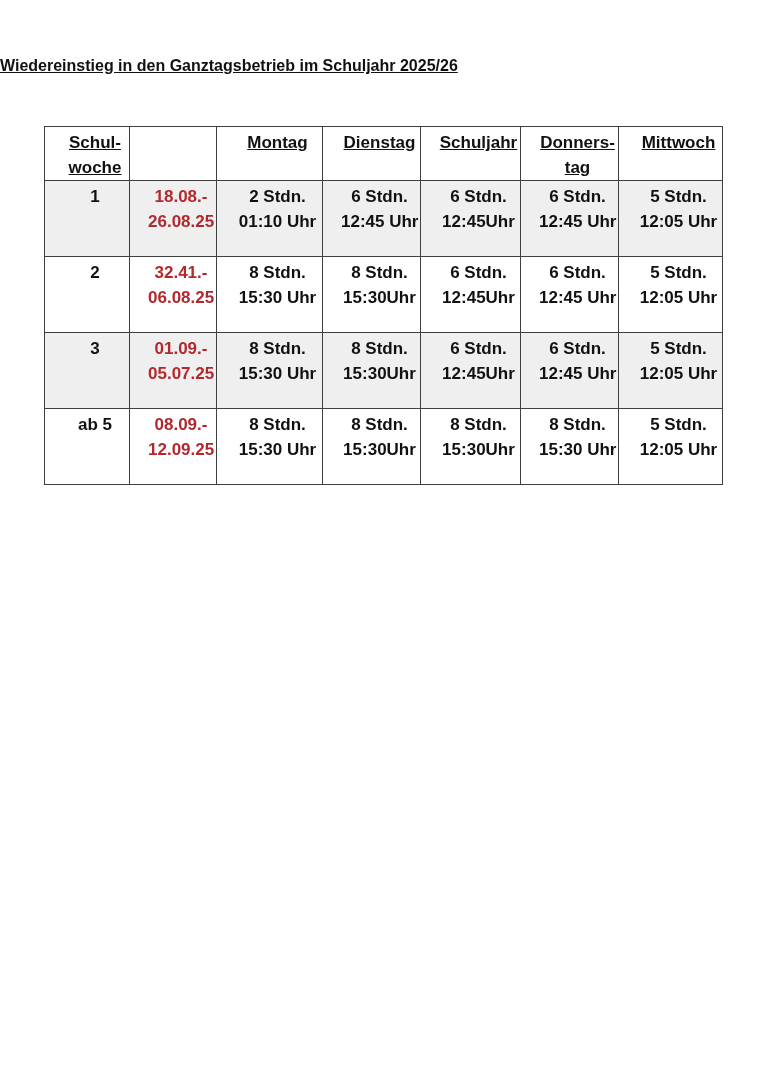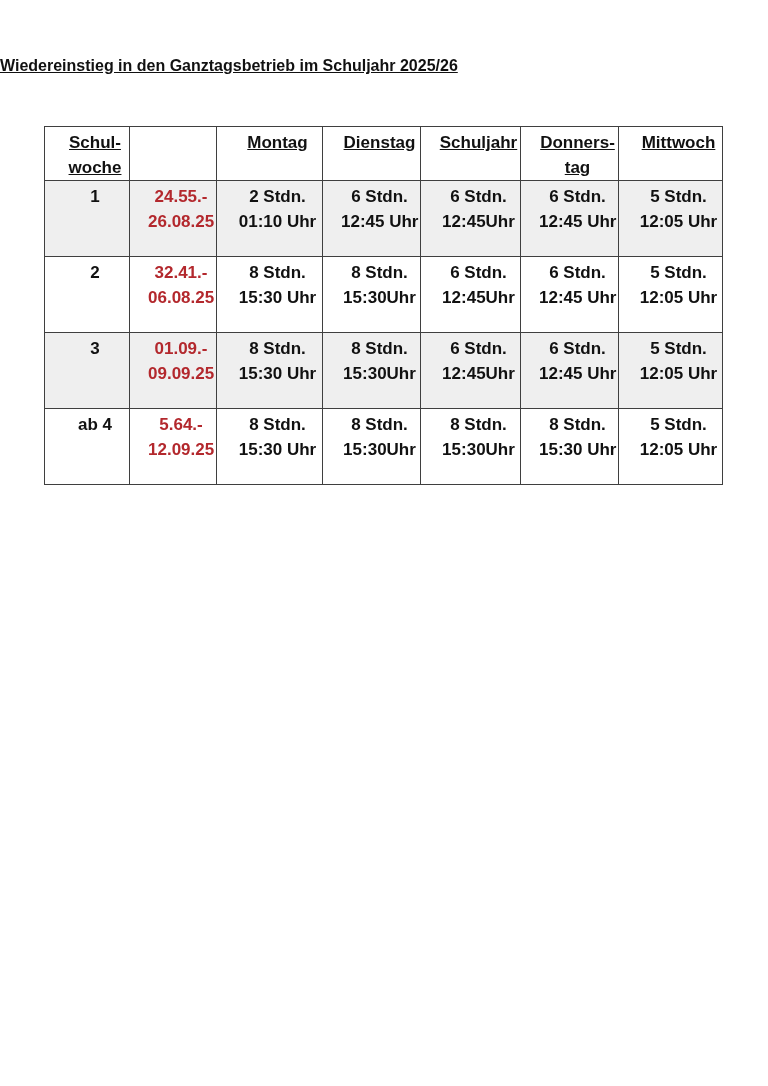--- a/index.html
+++ b/index.html
@@ -105,21 +105,21 @@
         </th>
       </tr>
     </thead>
     <tbody>
 
       <tr>
         <td class="week">
           <div class="line"><span>1</span></div>
         </td>
         <td class="date">
-          <div class="line"><span>24.55.-</span></div>
+          <div class="line"><span>18.08.-</span></div>
           <div class="line"><span>26.08.25</span></div>
         </td>
         <td>
           <div class="line"><span>2 Stdn.</span></div>
           <div class="line"><span>01:10 Uhr</span></div>
         </td>
         <td>
           <div class="line"><span>6 Stdn.</span></div>
           <div class="line"><span>12:45 Uhr</span></div>
         </td>
@@ -166,21 +166,21 @@
           <div class="line"><span>12:05 Uhr</span></div>
         </td>
       </tr>
 
       <tr>
         <td class="week">
           <div class="line"><span>3</span></div>
         </td>
         <td class="date">
           <div class="line"><span>01.09.-</span></div>
-          <div class="line"><span>09.09.25</span></div>
+          <div class="line"><span>05.07.25</span></div>
         </td>
         <td>
           <div class="line"><span>8 Stdn.</span></div>
           <div class="line"><span>15:30 Uhr</span></div>
         </td>
         <td>
           <div class="line"><span>8 Stdn.</span></div>
           <div class="line"><span>15:30Uhr</span></div>
         </td>
         <td>
@@ -192,24 +192,24 @@
           <div class="line"><span>12:45 Uhr</span></div>
         </td>
         <td>
           <div class="line"><span>5 Stdn.</span></div>
           <div class="line"><span>12:05 Uhr</span></div>
         </td>
       </tr>
 
       <tr>
         <td class="week">
-          <div class="line"><span>ab 4</span></div>
-        </td>
-        <td class="date">
-          <div class="line"><span>5.64.-</span></div>
+          <div class="line"><span>ab 5</span></div>
+        </td>
+        <td class="date">
+          <div class="line"><span>08.09.-</span></div>
           <div class="line"><span>12.09.25</span></div>
         </td>
         <td>
           <div class="line"><span>8 Stdn.</span></div>
           <div class="line"><span>15:30 Uhr</span></div>
         </td>
         <td>
           <div class="line"><span>8 Stdn.</span></div>
           <div class="line"><span>15:30Uhr</span></div>
         </td>

